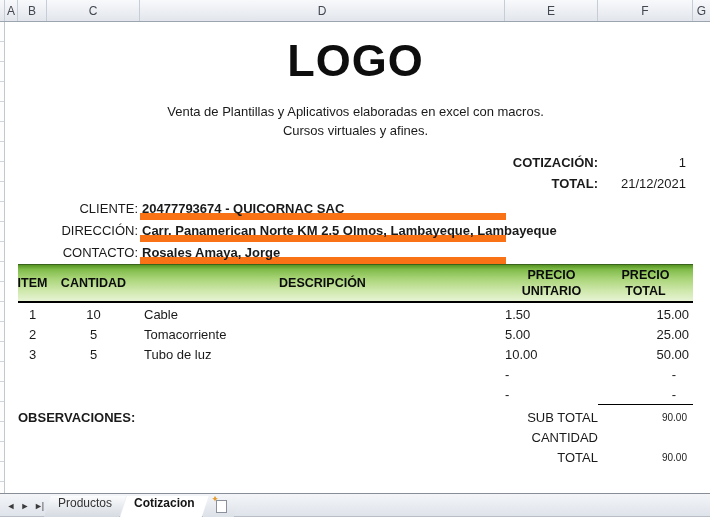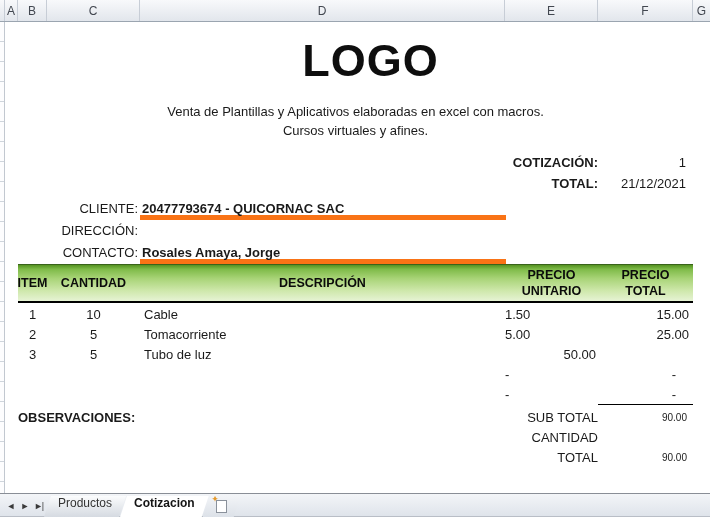--- a/index.html
+++ b/index.html
@@ -21,33 +21,33 @@
   .ch-corner{width:5px;} .ch-a{width:13px;} .ch-b{width:29px;} .ch-c{width:93px;}
   .ch-d{width:365px;} .ch-e{width:93px;} .ch-f{width:95px;} .ch-g{width:17px; border-right:none;}
   
   .sheet { position:absolute; top:22px; left:0; width:710px; height:471px; background:#fff; }
   .sliver {
     position:absolute; top:0; left:0; width:5px; height:100%;
     border-right:1px solid #C2C8D0;
     background:repeating-linear-gradient(180deg,#FDFDFE 0px,#FDFDFE 19px,#CFD5DC 19px,#CFD5DC 20px);
   }
   .logo {
-    position:absolute; top:10px; left:33px; width:675px; text-align:center;
+    position:absolute; top:10px; left:18px; width:675px; text-align:center;
     font-size:45px; font-weight:bold; line-height:58px; letter-spacing:1px; color:#0e0e0e;
   }
   .sub { position:absolute; left:18px; width:675px; text-align:center; font-size:13px; line-height:18px; }
   .sub1{ top:81px; } .sub2{ top:100px; }
   .meta-label { position:absolute; left:298px; width:300px; text-align:right; font-size:13px; font-weight:bold; line-height:20px; }
   .meta-value { position:absolute; left:598px; width:91px; text-align:right; font-size:13px; line-height:20px; padding-right:3px; }
   .m1{ top:131px; } .m2{ top:152px; }
   .cl-label { position:absolute; left:0; width:138px; text-align:right; font-size:13px; line-height:20px; }
   .cl-value {
     position:absolute; left:140px; width:366px; height:21px; line-height:20px;
     font-size:13px; font-weight:bold; padding-left:2px; white-space:nowrap; overflow:visible;
-    border-bottom:5px solid #f97316;
+    border-bottom:7px solid #f97316;
   }
   .r1{ top:177px; } .r2{ top:199px; } .r3{ top:221px; }
   
   .green {
     position:absolute; top:242px; left:18px; width:675px; height:39px; display:flex;
     border-top:1px solid #39641B; border-bottom:2px solid #000;
     background:linear-gradient(180deg,#559222 0%,#7FBB49 12%,#A9D478 38%,#CFE8AC 72%,#E6F3D4 100%);
     font-weight:bold; font-size:12.5px; color:#0b0b0b;
   }
   .gh { display:flex; flex-direction:column; align-items:center; justify-content:center; line-height:16px; }
@@ -115,20 +115,21 @@
     <div class="sub sub2">Cursos virtuales y afines.</div>
 
     <div class="meta-label m1">COTIZACIÓN:</div>
     <div class="meta-value m1">1</div>
     <div class="meta-label m2">TOTAL:</div>
     <div class="meta-value m2">21/12/2021</div>
 
     <div class="cl-label r1">CLIENTE:</div>
     <div class="cl-value r1">20477793674 - QUICORNAC SAC</div>
     <div class="cl-label r2">DIRECCIÓN:</div>
+    <div class="cl-value r2">Carr. Panamerican Norte KM 2.5 Olmos, Lambayeque, Lambayeque</div>
     <div class="cl-label r3">CONTACTO:</div>
     <div class="cl-value r3">Rosales Amaya, Jorge</div>
 
     <div class="green">
       <div class="gh gh-item">
           <span>ITEM</span>
         </div>
       <div class="gh gh-cant">
           <span>CANTIDAD</span>
         </div>
@@ -156,20 +157,21 @@
       <div class="c-item">2</div>
       <div class="c-cant">5</div>
       <div class="c-desc">Tomacorriente</div>
       <div class="c-pu">5.00</div>
       <div class="c-pt">25.00</div>
     </div>
     <div class="itemrow ir3">
       <div class="c-item">3</div>
       <div class="c-cant">5</div>
       <div class="c-desc">Tubo de luz</div>
+      <div class="c-pu">10.00</div>
       <div class="c-pt">50.00</div>
     </div>
     <div class="itemrow ir4">
       <div class="c-item"></div>
       <div class="c-cant"></div>
       <div class="c-desc"></div>
       <div class="c-pu dash">-</div>
       <div class="c-pt dash">-</div>
     </div>
     <div class="itemrow ir5">

